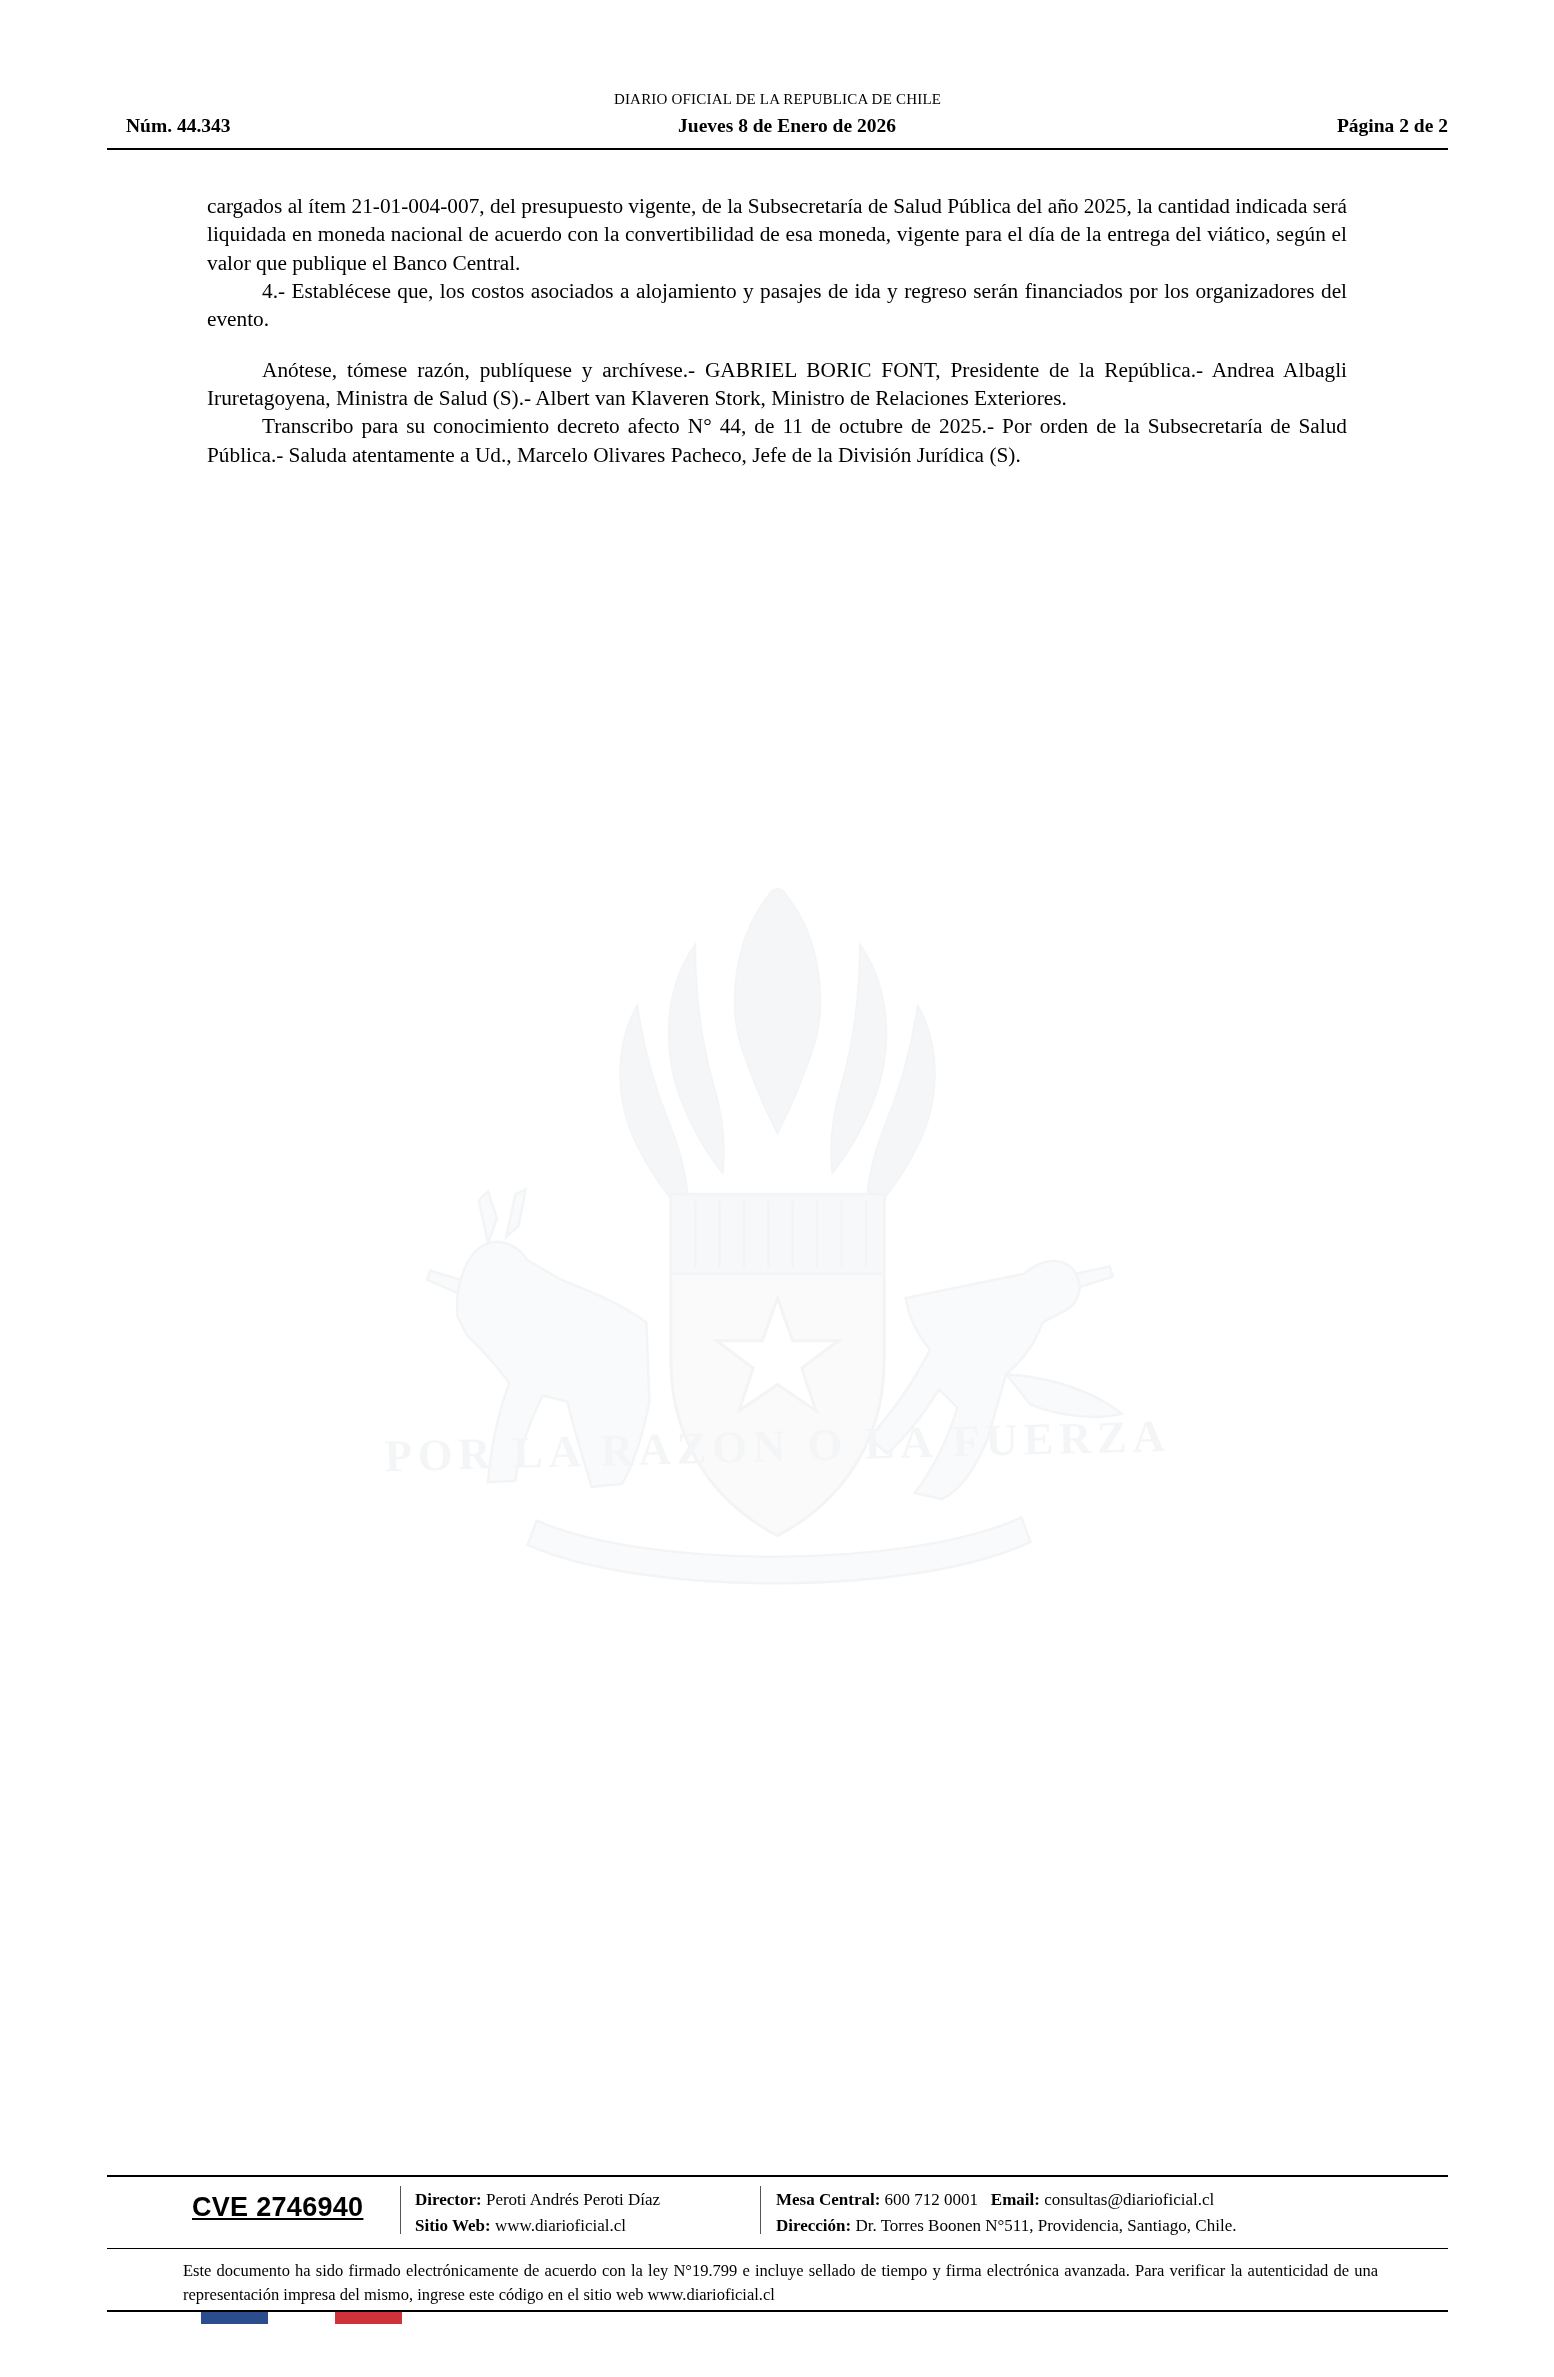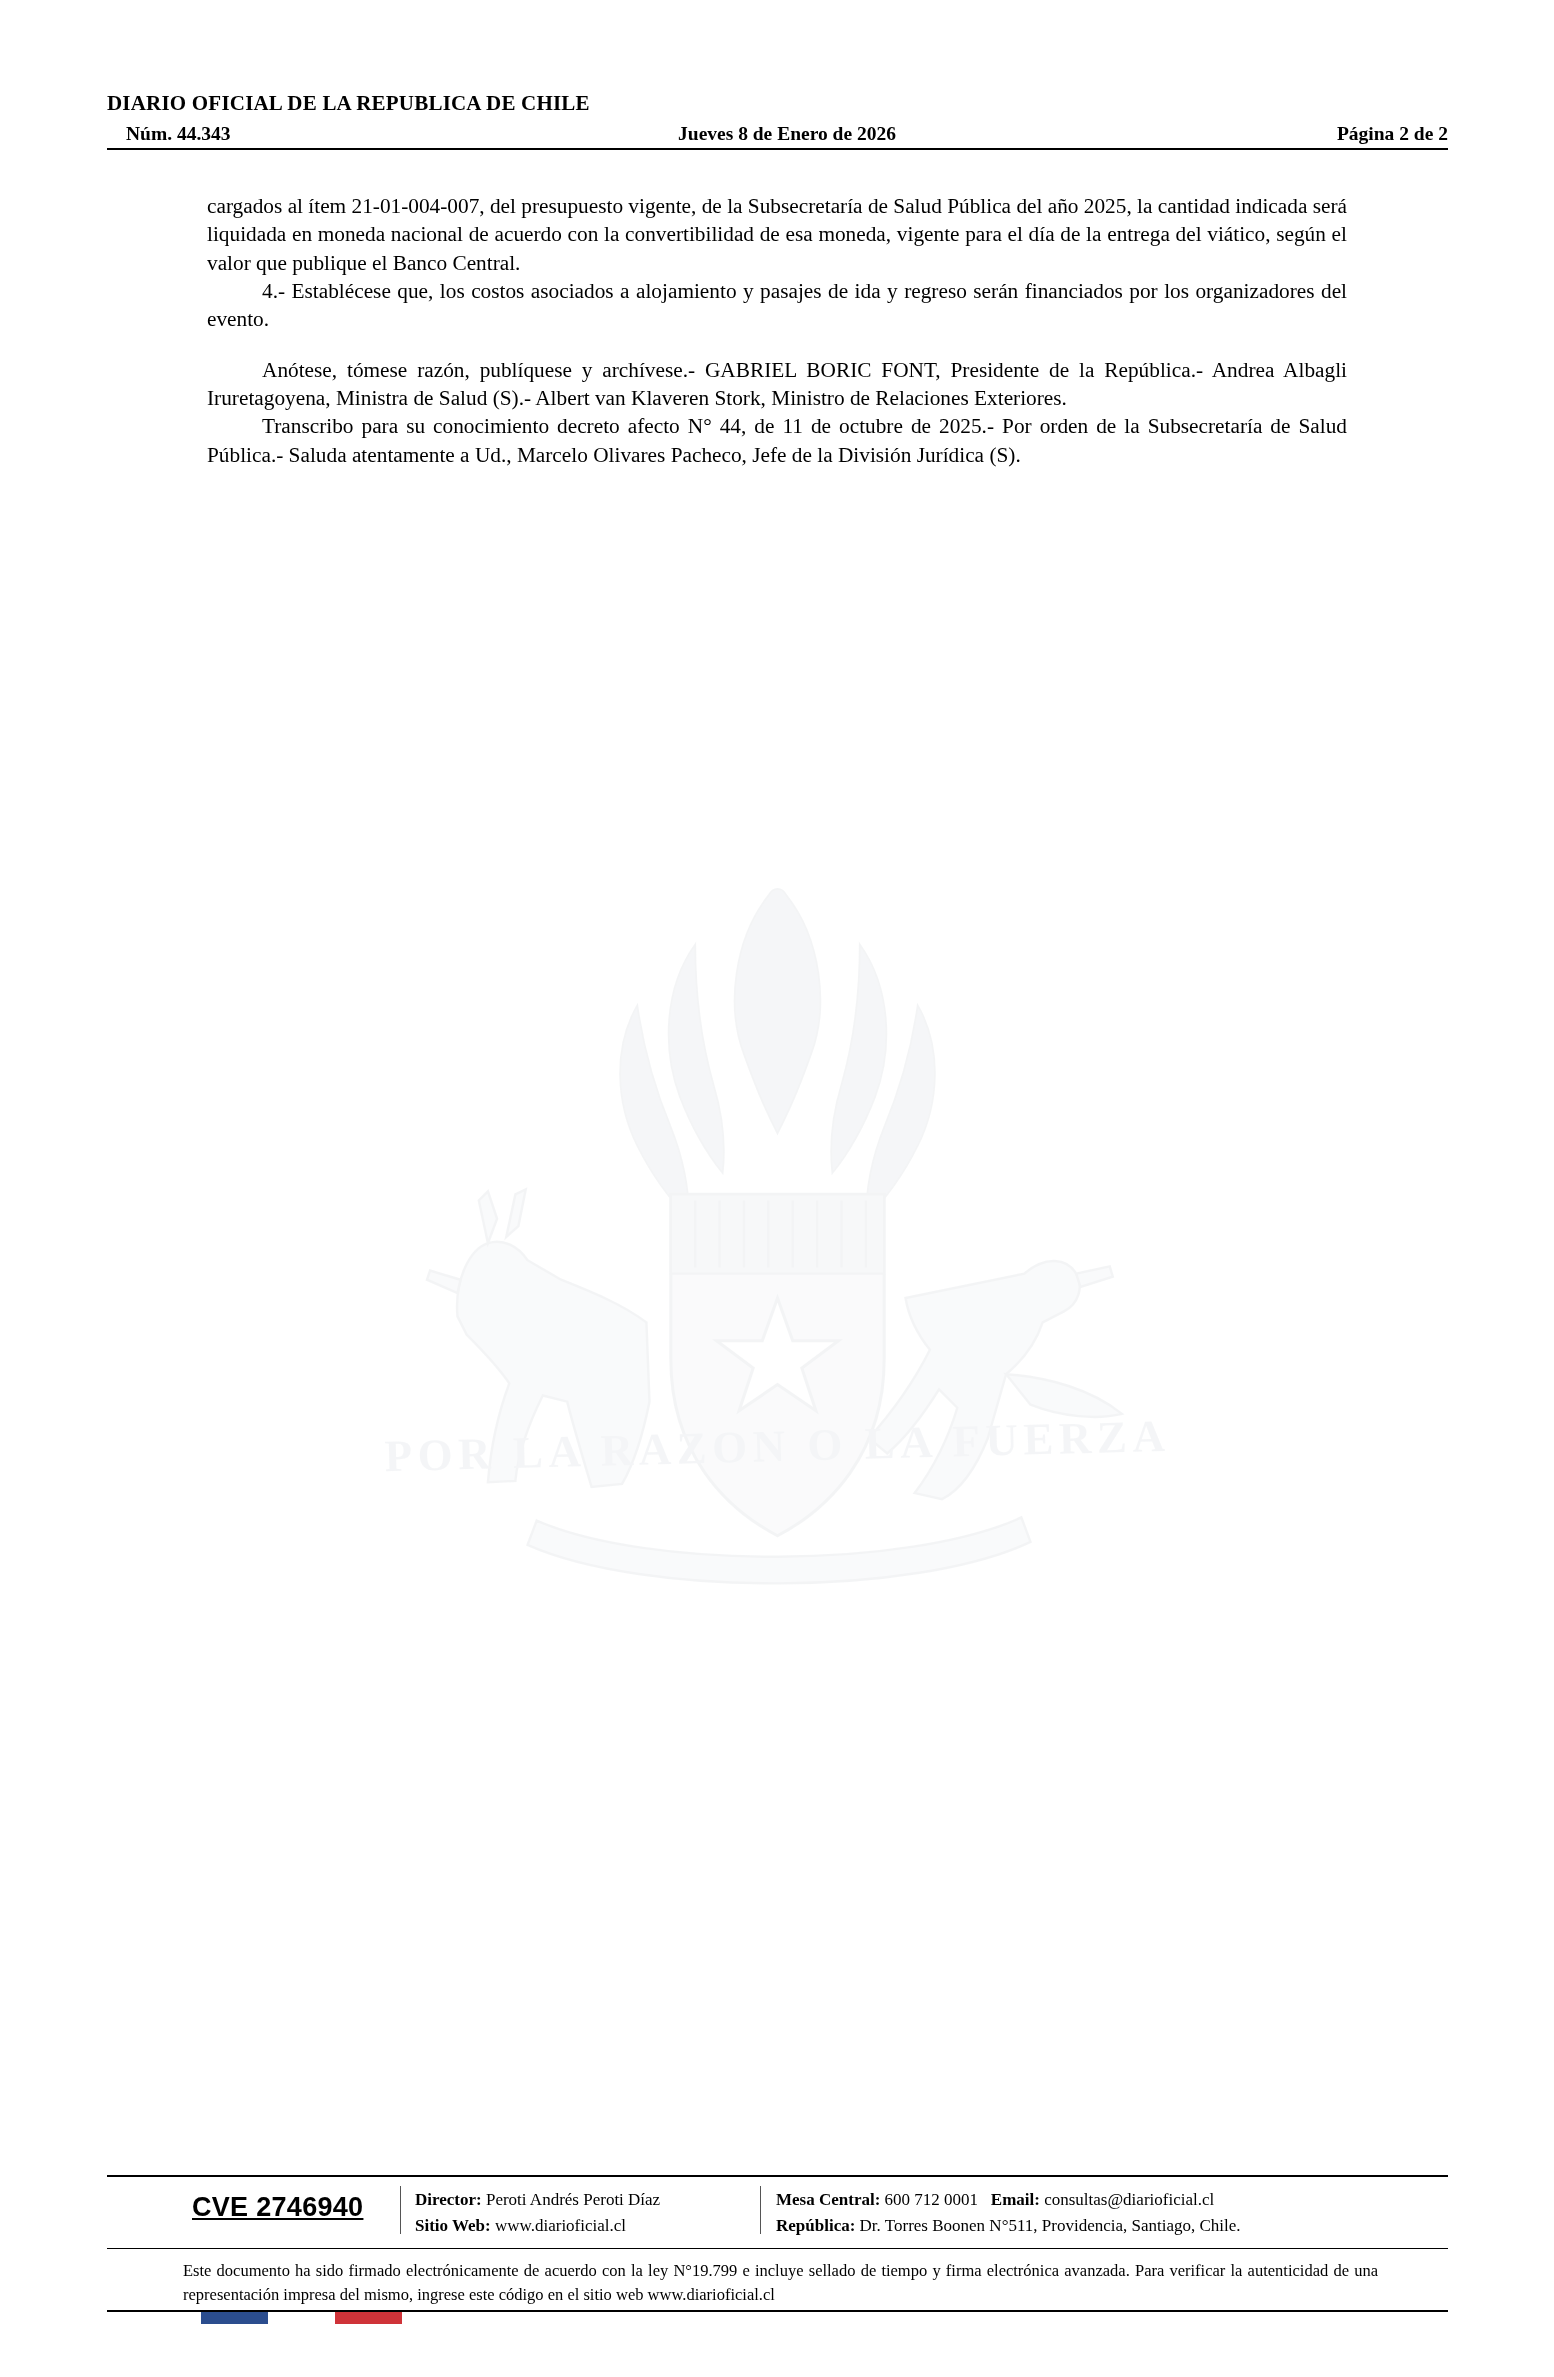--- a/index.html
+++ b/index.html
@@ -18,22 +18,23 @@
   }
 
   
   .header {
     position: absolute;
     left: 107px;
     top: 91px;
     width: 1341px;
   }
   .header-title {
-    font-weight: bold;
-    font-size: 21px;
+    text-align: center;
+    font-weight: normal;
+    font-size: 15px;
     letter-spacing: 0.2px;
   }
   .header-row2 {
     position: relative;
     margin-top: 7.3px;
     height: 24.4px;
     margin-left: 19px;
   }
   .header-left {
     position: absolute;
@@ -284,21 +285,21 @@
       <div>
         <b>Sitio Web:</b><span> www.diarioficial.cl</span>
       </div>
     </div>
 
     <div class="fcol c3">
       <div>
         <b>Mesa Central:</b><span> 600 712 0001</span>&nbsp;&nbsp;&nbsp;<b>Email:</b><span> consultas@diarioficial.cl</span>
       </div>
       <div>
-        <b>República:</b><span> Dr. Torres Boonen N°511, Providencia, Santiago, Chile.</span>
+        <b>Dirección:</b><span> Dr. Torres Boonen N°511, Providencia, Santiago, Chile.</span>
       </div>
     </div>
   </div>
 
   <div class="footer-rule-mid"></div>
   <div class="legal">Este documento ha sido firmado electrónicamente de acuerdo con la ley N°19.799 e incluye sellado de tiempo y firma electrónica avanzada. Para verificar la autenticidad de una representación impresa del mismo, ingrese este código en el sitio web www.diarioficial.cl</div>
   <div class="footer-rule-bottom"></div>
   <div class="flag">
     <div class="f-blue"></div>
     <div class="f-white"></div>

